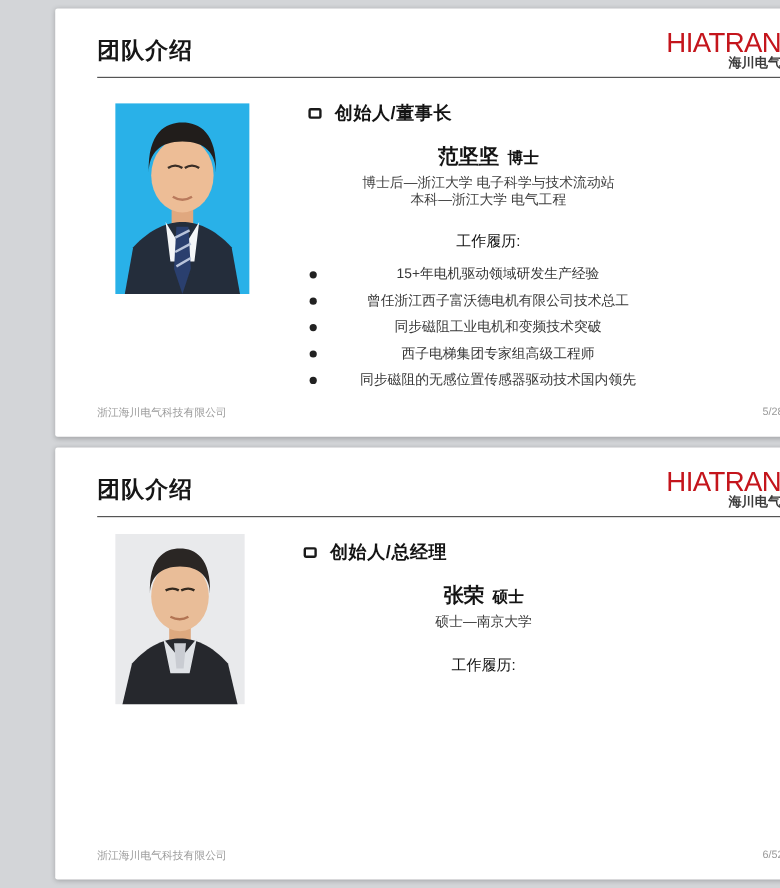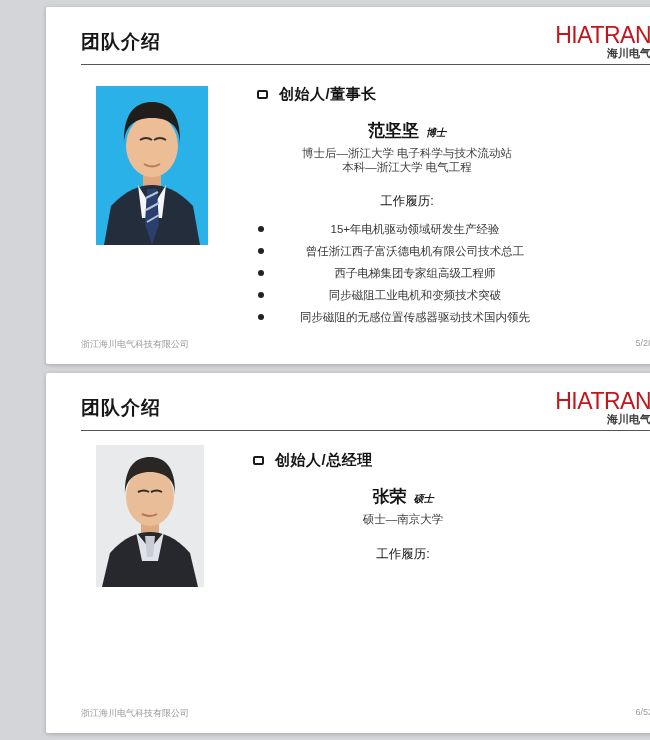--- a/index.html
+++ b/index.html
@@ -71,21 +71,21 @@
     width: 11px; height: 9px;
     border: 2px solid #1a1a1a;
     border-radius: 2px;
     margin-right: 11px;
     flex: 0 0 auto;
   }
   .section-title { font-size: 15px; font-weight: bold; color: #141414; letter-spacing: 0.5px; }
 
   .name-row { margin-top: 15px; }
   .person-name { font-size: 17px; font-weight: bold; color: #141414; }
-  .person-degree { font-size: 10px; font-weight: bold; color: #141414; margin-left: 7px; font-style: italic; }
+  .person-degree { font-size: 13px; font-weight: bold; color: #141414; margin-left: 7px; }
 
   .education { margin-top: 5px; }
   .education div { font-size: 11.5px; line-height: 13.5px; color: #3f3f3f; }
 
   .work-label { margin-top: 19px; font-size: 12.5px; font-weight: normal; color: #141414; }
 
   ul.work-list { list-style: none; margin-top: 11px; }
   ul.work-list li {
     position: relative;
     padding-left: 16px;
@@ -153,22 +153,22 @@
         <span class="person-name">范坚坚</span><span class="person-degree">博士</span>
       </div>
       <div class="education">
         <div>博士后—浙江大学 电子科学与技术流动站</div>
         <div>本科—浙江大学 电气工程</div>
       </div>
       <div class="work-label">工作履历:</div>
       <ul class="work-list">
         <li>15+年电机驱动领域研发生产经验</li>
         <li>曾任浙江西子富沃德电机有限公司技术总工</li>
+        <li>同步磁阻工业电机和变频技术突破</li>
         <li>西子电梯集团专家组高级工程师</li>
-        <li>同步磁阻工业电机和变频技术突破</li>
         <li>同步磁阻的无感位置传感器驱动技术国内领先</li>
       </ul>
     </div>
   </div>
 
   <div class="slide-footer">
     <span>浙江海川电气科技有限公司</span>
     <span>5/28</span>
   </div>
 </div>

